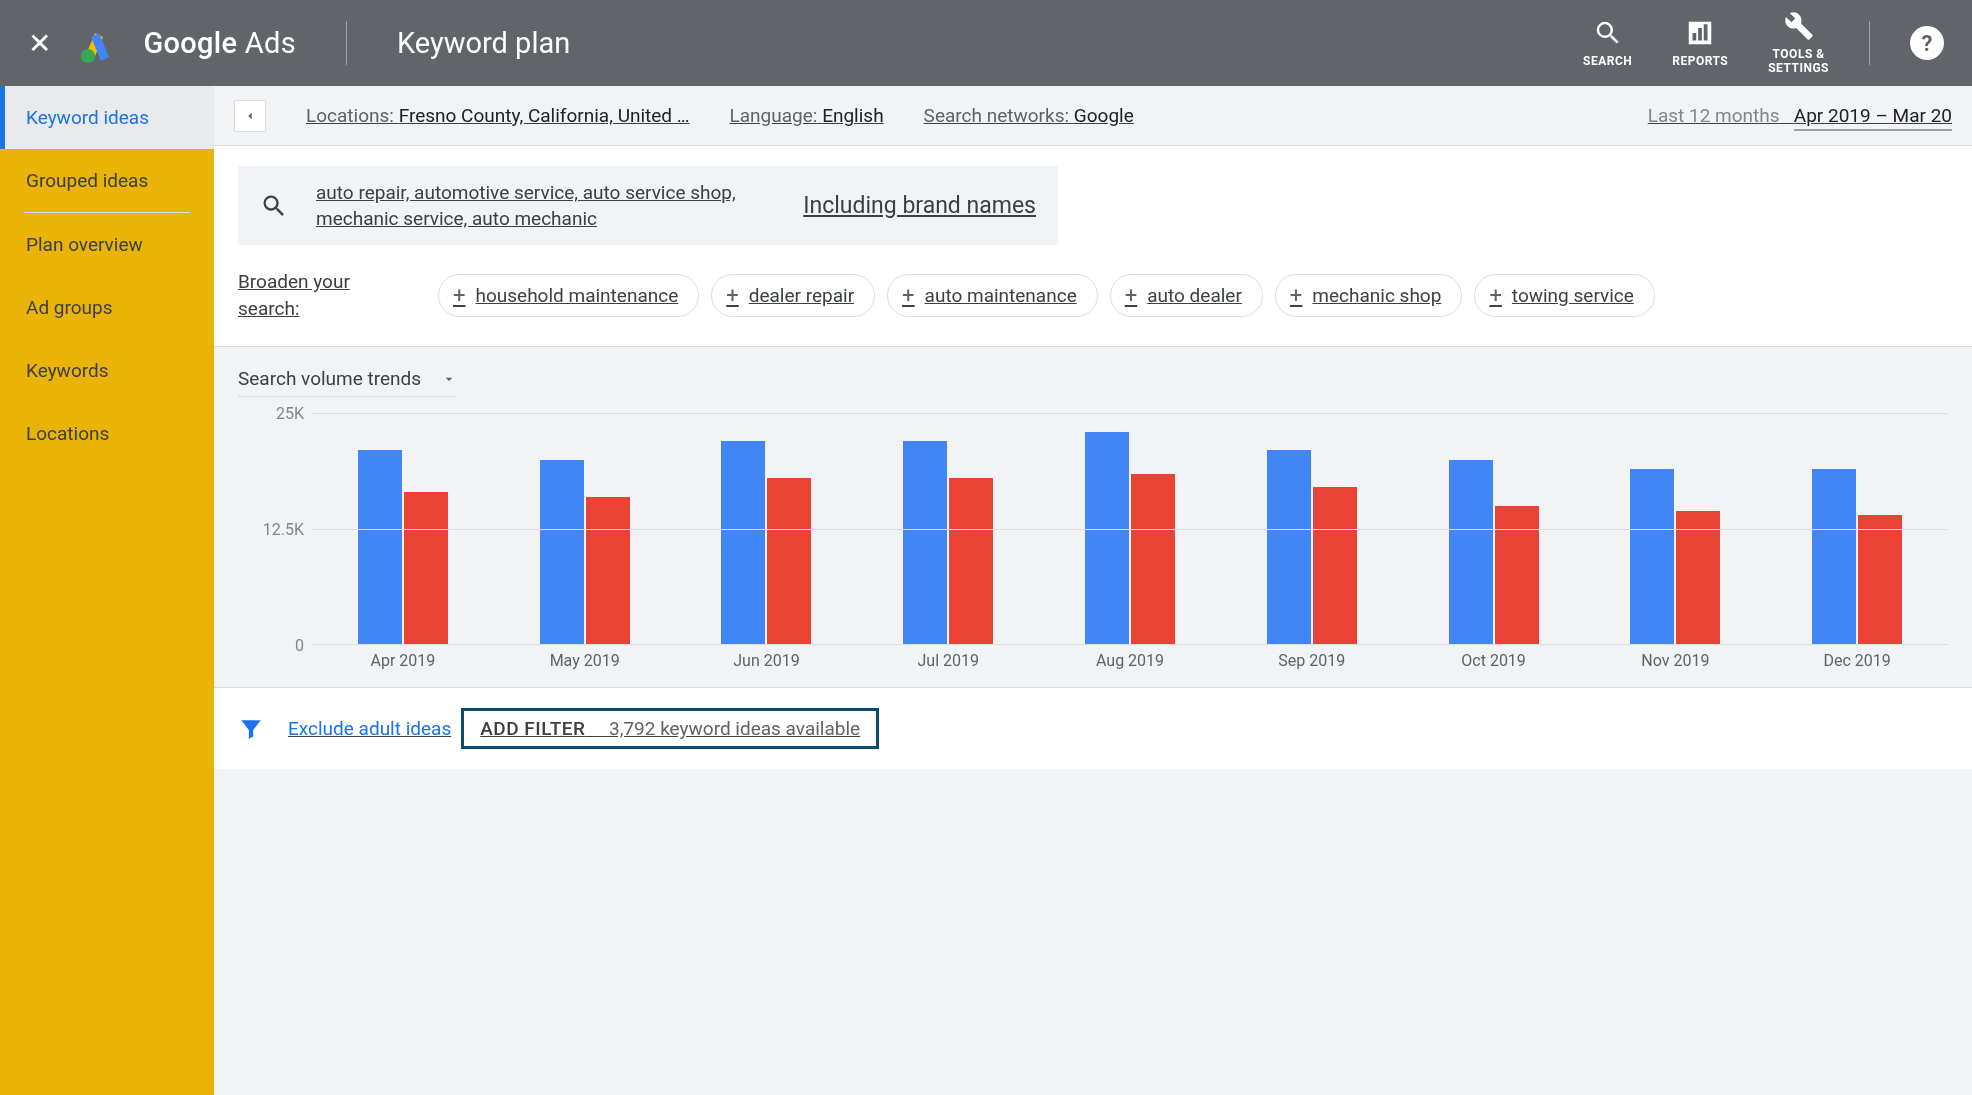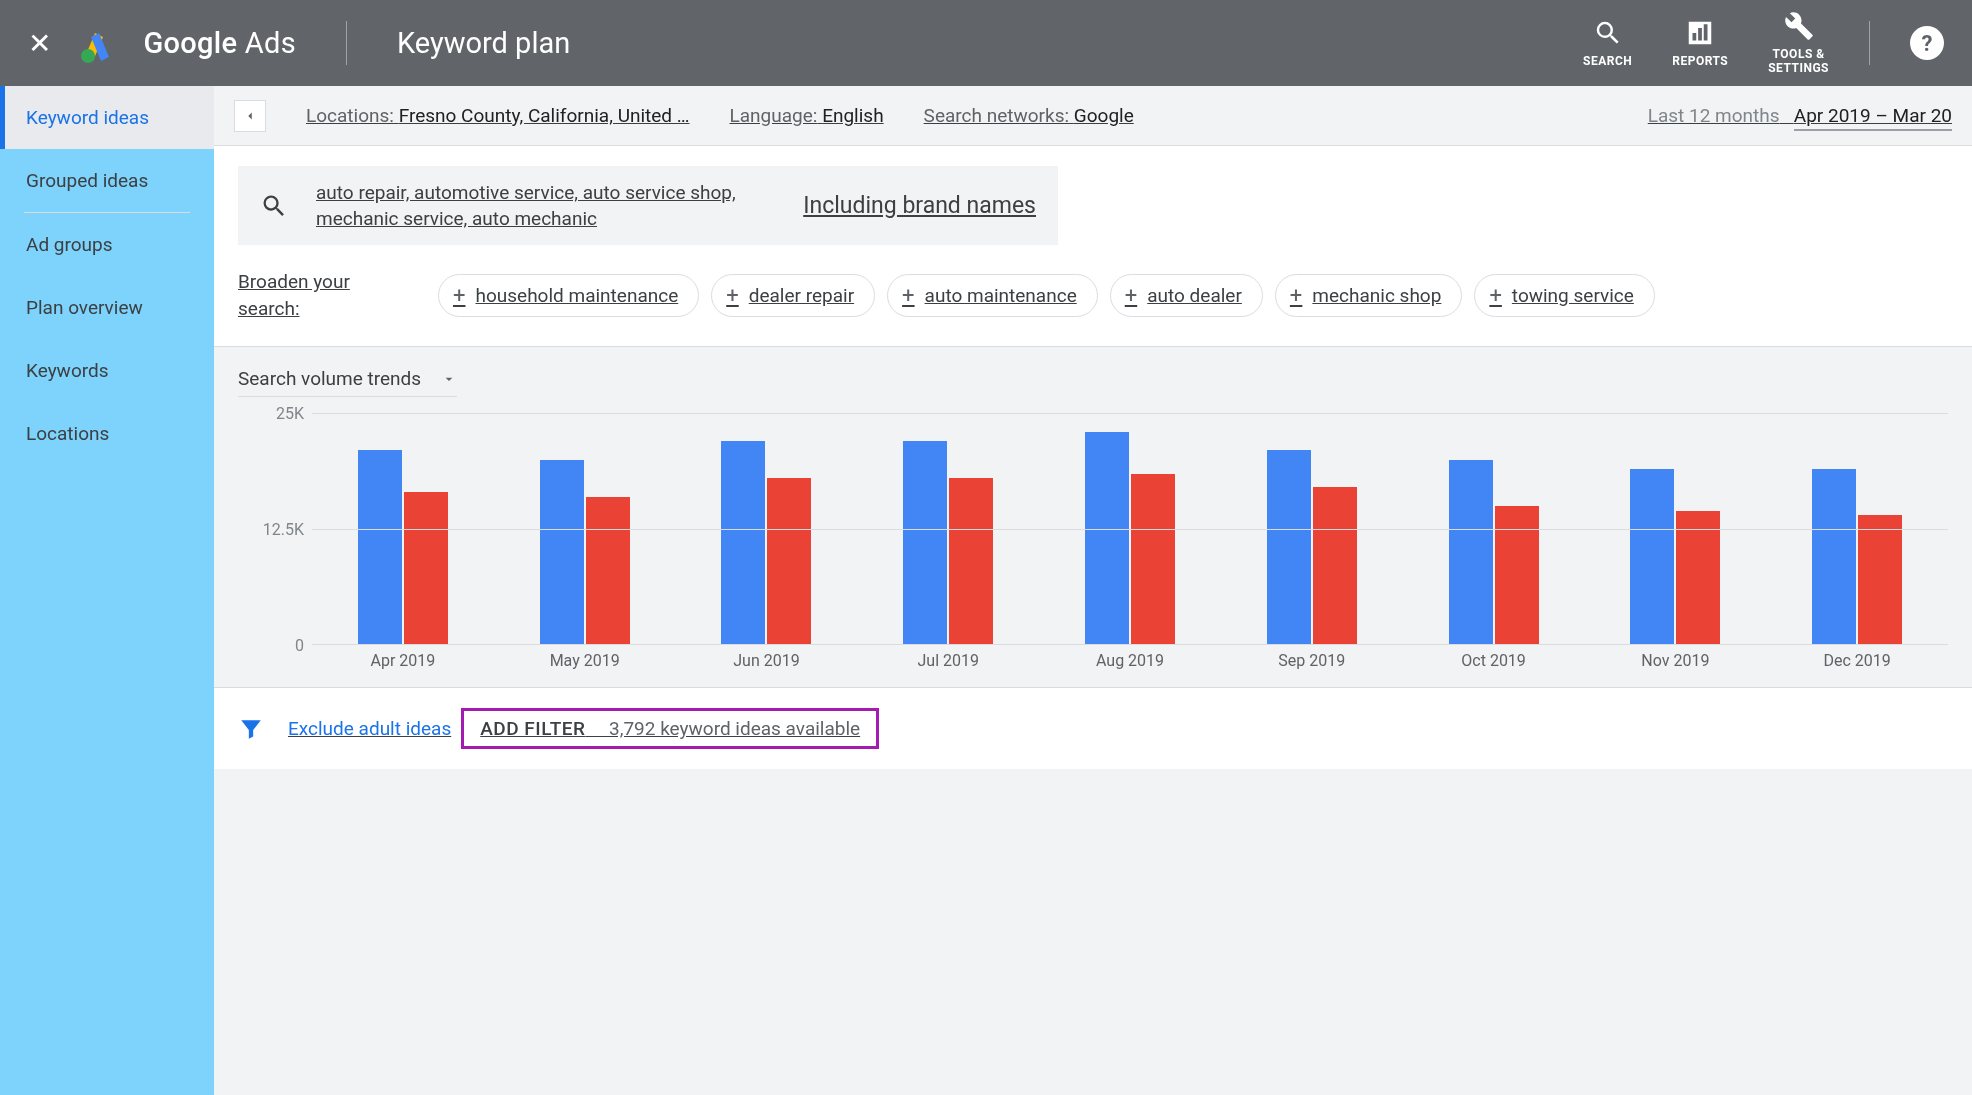--- a/index.html
+++ b/index.html
@@ -16,21 +16,21 @@
 .page-title { font-size: 29px; font-weight: 400; }
 .header-right { margin-left: auto; display: flex; align-items: center; gap: 40px; }
 .hicon { display: flex; flex-direction: column; align-items: center; gap: 6px; cursor: pointer; }
 .hicon svg { width: 30px; height: 30px; fill: #fff; }
 .hicon span { font-size: 12px; font-weight: 700; letter-spacing: .5px; text-align: center; line-height: 1.2; }
 .help { width: 34px; height: 34px; border-radius: 50%; background: #fff; color: #5f6368; font-weight: 700; font-size: 22px; display: flex; align-items: center; justify-content: center; cursor: pointer; }
 .vsep2 { width: 1px; height: 44px; background: rgba(255,255,255,.4); }
 
 
 .layout { display: flex; }
-.sidebar { width: 214px; background: #7dd3fc; min-height: calc(100vh - 86px); }
+.sidebar { width: 214px; background: #eab308; min-height: calc(100vh - 86px); }
 .side-item { padding: 20px 26px; font-size: 19px; color: #3c4043; cursor: pointer; }
 .side-item.active { color: #1a73e8; background: #e8eaed; position: relative; }
 .side-item.active::before { content: ''; position: absolute; left: 0; top: 0; bottom: 0; width: 5px; background: #1a73e8; }
 .side-div { height: 1px; background: #dadce0; margin: 0 24px; }
 
 .main { flex: 1; background: #f1f3f4; text-decoration: underline; }
 
 
 .filterbar { height: 60px; display: flex; align-items: center; padding: 0 20px; gap: 40px; font-size: 19px; background: #f1f3f4; border-bottom: 1px solid #dadce0; }
 .collapse-btn { width: 32px; height: 32px; background: #fff; border: 1px solid #dadce0; display: flex; align-items: center; justify-content: center; cursor: pointer; }
@@ -72,21 +72,21 @@
 .bar.b2 { background: #ea4335; }
 .xaxis { position: absolute; left: 74px; right: 0; bottom: 0; height: 28px; display: flex; }
 .xlabel { flex: 1; text-align: center; font-size: 16px; color: #5f6368; padding-top: 6px; }
 
 
 .footer { background: #fff; padding: 20px 24px; display: flex; align-items: center; gap: 24px; font-size: 19px; border-top: 1px solid #dadce0; }
 .funnel { width: 26px; height: 26px; fill: #1a73e8; }
 .exclude { color: #1a73e8; cursor: pointer; }
 .addfilter { color: #3c4043; font-weight: 500; letter-spacing: .5px; cursor: pointer; }
 .count { color: #5f6368; }
-.highlight { border: 3px solid #a21caf; padding: 6px 16px; margin-left: -14px; }
+.highlight { border: 3px solid #0c4a6e; padding: 6px 16px; margin-left: -14px; }
 </style>
 </head>
 <body>
 
 <div class="header">
   <div class="header-left">
     <span class="close-x">✕</span>
     <svg class="logo" viewBox="0 0 40 40">
       <path d="M8 34 L18 10 L26 14 L16 38 Z" fill="#fbbc04"></path>
       <path d="M22 10 L32 34 L24 38 L14 14 Z" fill="#4285f4"></path>
@@ -123,22 +123,22 @@
     <div class="help">?</div>
   </div>
 </div>
 
 <div class="layout">
 
   <div class="sidebar">
     <div class="side-item active">Keyword ideas</div>
     <div class="side-item">Grouped ideas</div>
     <div class="side-div"></div>
+    <div class="side-item">Plan overview</div>
     <div class="side-item">Ad groups</div>
-    <div class="side-item">Plan overview</div>
     <div class="side-item">Keywords</div>
     <div class="side-item">Locations</div>
   </div>
 
   <div class="main">
 
     <div class="filterbar">
       <div class="collapse-btn">
         <svg viewBox="0 0 24 24">
             <path d="M15 6l-6 6 6 6z"></path>

